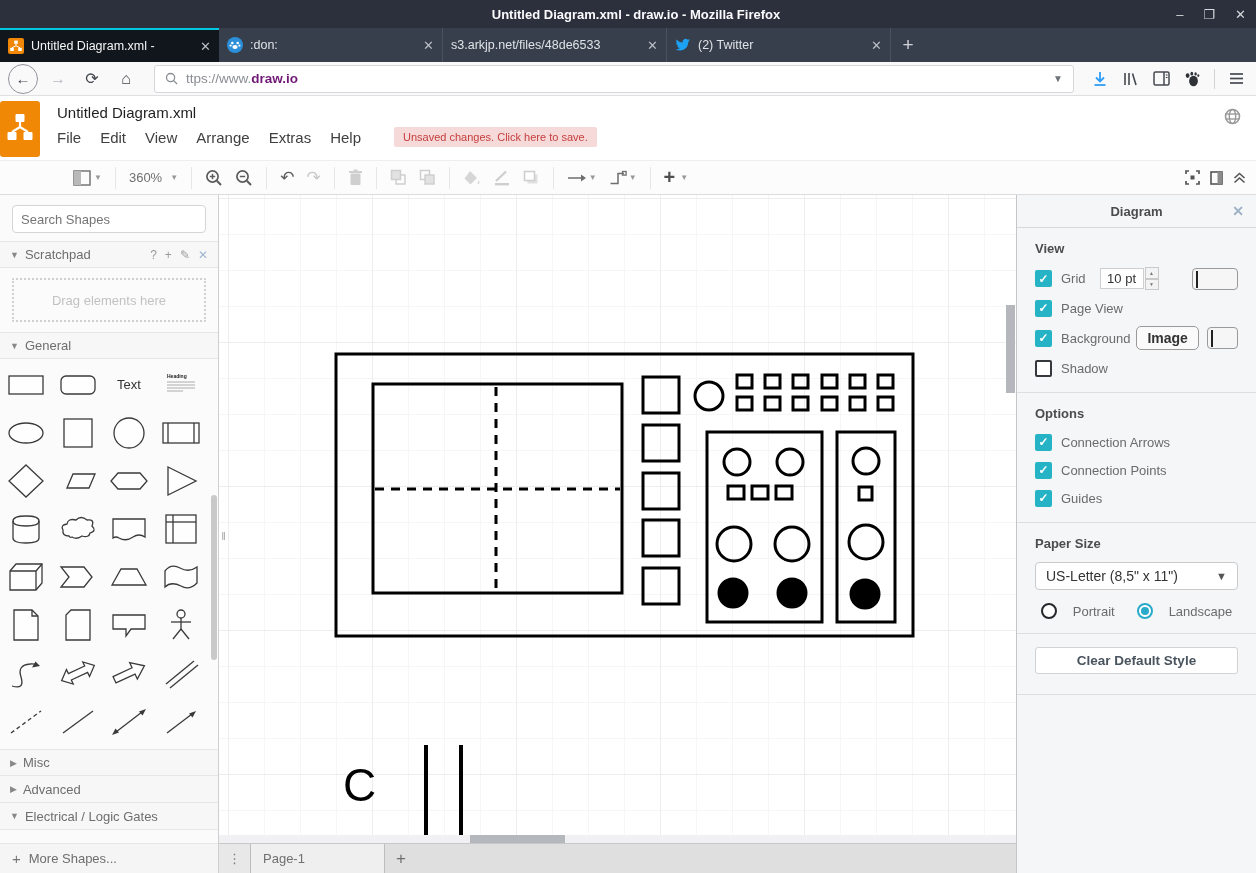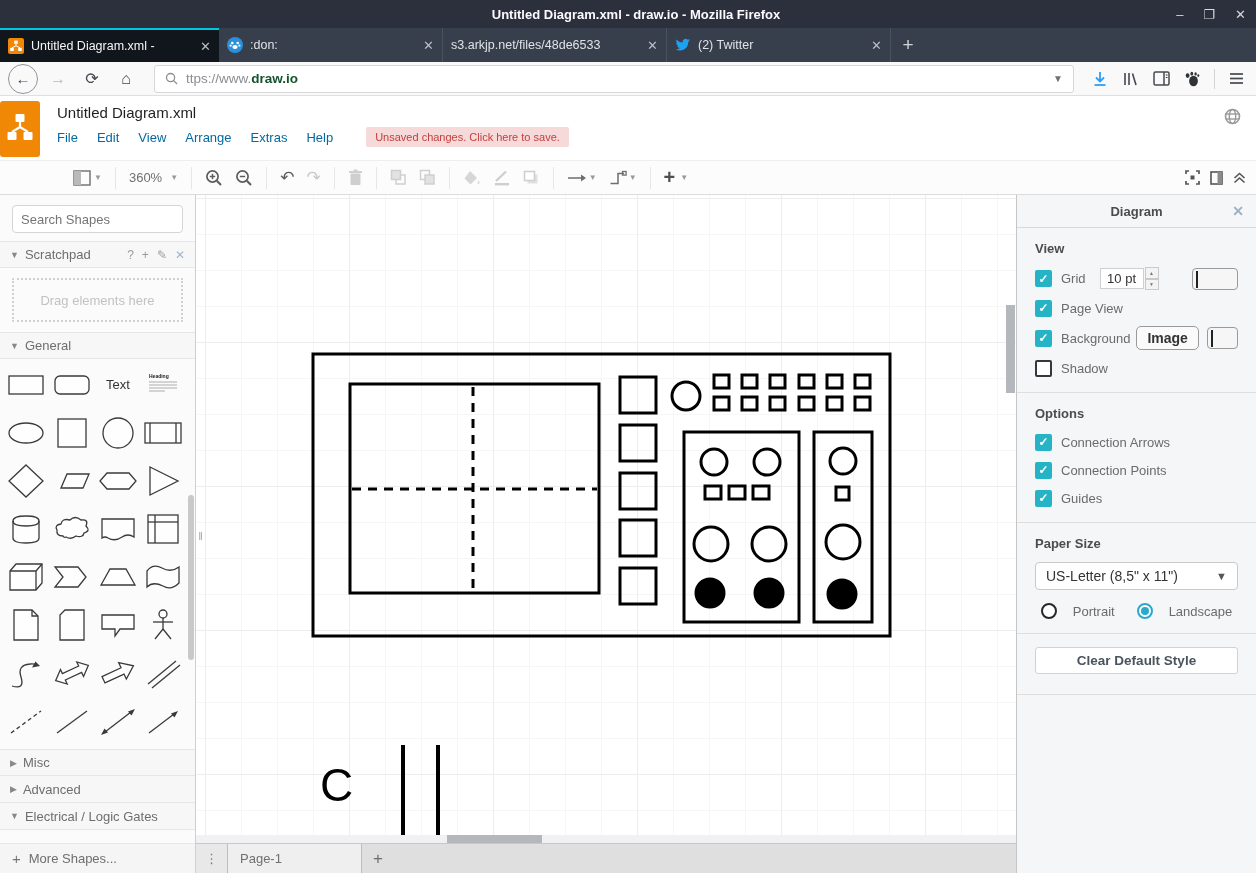--- a/index.html
+++ b/index.html
@@ -23,50 +23,50 @@
   .newtab { width:34px; display:flex; align-items:center; justify-content:center; color:#cfd3d9; font-size:19px; }
 
   
   .navbar { height:34px; background:#f9f9fa; border-bottom:1px solid #e0e0e2; display:flex; align-items:center; padding:0 8px; gap:6px; flex:0 0 auto; }
   .nav-btn { width:28px; height:28px; display:flex; align-items:center; justify-content:center; color:#43474e; font-size:16px; }
   .nav-back { width:30px; height:30px; border:1.5px solid #90949b; border-radius:50%; font-size:15px; }
   .nav-fwd { color:#b7babf; }
   .urlbar { flex:1; height:28px; background:#fff; border:1px solid #d7d7db; border-radius:3px; display:flex; align-items:center; padding:0 10px; margin:0 8px; }
   .urlbar .mag { margin-right:8px; }
   .urltext { font-size:13.5px; color:#8a8d92; }
-  .urltext b { color:#14532d; font-weight:bold; }
+  .urltext b { color:#701a75; font-weight:bold; }
   .url-caret { margin-left:auto; color:#6e7277; font-size:10px; }
   .nav-right { display:flex; align-items:center; gap:14px; padding:0 4px; }
   .nav-sep { width:1px; height:20px; background:#d4d4d8; }
 
   
   .appheader { height:64px; background:#fff; display:flex; flex:0 0 auto; position:relative; }
   .logo { width:40px; height:56px; background:#f08705; border-radius:3px; margin-top:5px; flex:0 0 auto; display:flex; align-items:center; justify-content:center; }
   .hcontent { padding:8px 0 0 17px; }
   .doc-title { font-size:15px; color:#1f1f1f; margin-bottom:6px; }
   .menurow { display:flex; align-items:center; }
-  .menurow .menu { font-size:13px; color:#0369a1; margin-right:19px; }
+  .menurow .menu { font-size:15px; color:#404040; margin-right:19px; }
   .unsaved { background:#f6d9d9; color:#c5403e; font-size:11px; padding:4px 9px; border-radius:2px; margin-left:14px; }
   .globe { position:absolute; right:15px; top:12px; }
 
   
   .toolbar { height:35px; background:#fcfcfc; border-top:1px solid #eee; border-bottom:1px solid #dcdcdc; display:flex; align-items:center; padding-left:60px; flex:0 0 auto; }
   .tgroup { display:flex; align-items:center; gap:12px; padding:0 13px; }
   .tsep { width:1px; height:22px; background:#e6e6e6; }
   .ticon { display:flex; align-items:center; color:#707070; font-size:15px; gap:2px; }
   .ticon.dis { color:#c8c8c8; }
   .caret { font-size:8px; color:#999; }
   .zoomlabel { font-size:13px; color:#707070; }
   .toolbar-right { margin-left:auto; display:flex; align-items:center; gap:10px; padding-right:10px; color:#555; }
 
   
   .main { flex:1; display:flex; min-height:0; }
 
   
-  .sidebar { width:196px; background:#fbfbfb; border-right:1px solid #cfcfcf; display:flex; flex-direction:column; position:relative; flex:0 0 auto; }
+  .sidebar { width:219px; background:#fbfbfb; border-right:1px solid #cfcfcf; display:flex; flex-direction:column; position:relative; flex:0 0 auto; }
   .searchwrap { padding:10px 12px 8px 12px; }
   .searchbox { width:100%; height:28px; background:#fff; border:1px solid #d5d5d5; border-radius:4px; display:flex; align-items:center; padding:0 8px; }
   .searchbox input { border:none; outline:none; flex:1; font-size:13px; color:#888; font-family:"Liberation Sans",sans-serif; background:transparent; }
   .sechead { height:27px; background:#f7f7f7; border-top:1px solid #e6e6e6; border-bottom:1px solid #e6e6e6; display:flex; align-items:center; padding:0 10px; color:#6e6e6e; font-size:13px; gap:6px; }
   .sechead .arr { font-size:9px; color:#888; }
   .sechead .spacer { flex:1; }
   .sp-icons { display:flex; gap:8px; color:#9a9a9a; font-size:12px; }
   .sp-icons .x { color:#9fb6cf; }
   .dropzone { margin:10px 12px; height:44px; border:2px dotted #d0d0d0; border-radius:2px; display:flex; align-items:center; justify-content:center; color:#c2c2c2; font-size:13px; }
   .palette { display:grid; grid-template-columns:repeat(4,1fr); padding:6px 6px 2px 6px; row-gap:8px; }

